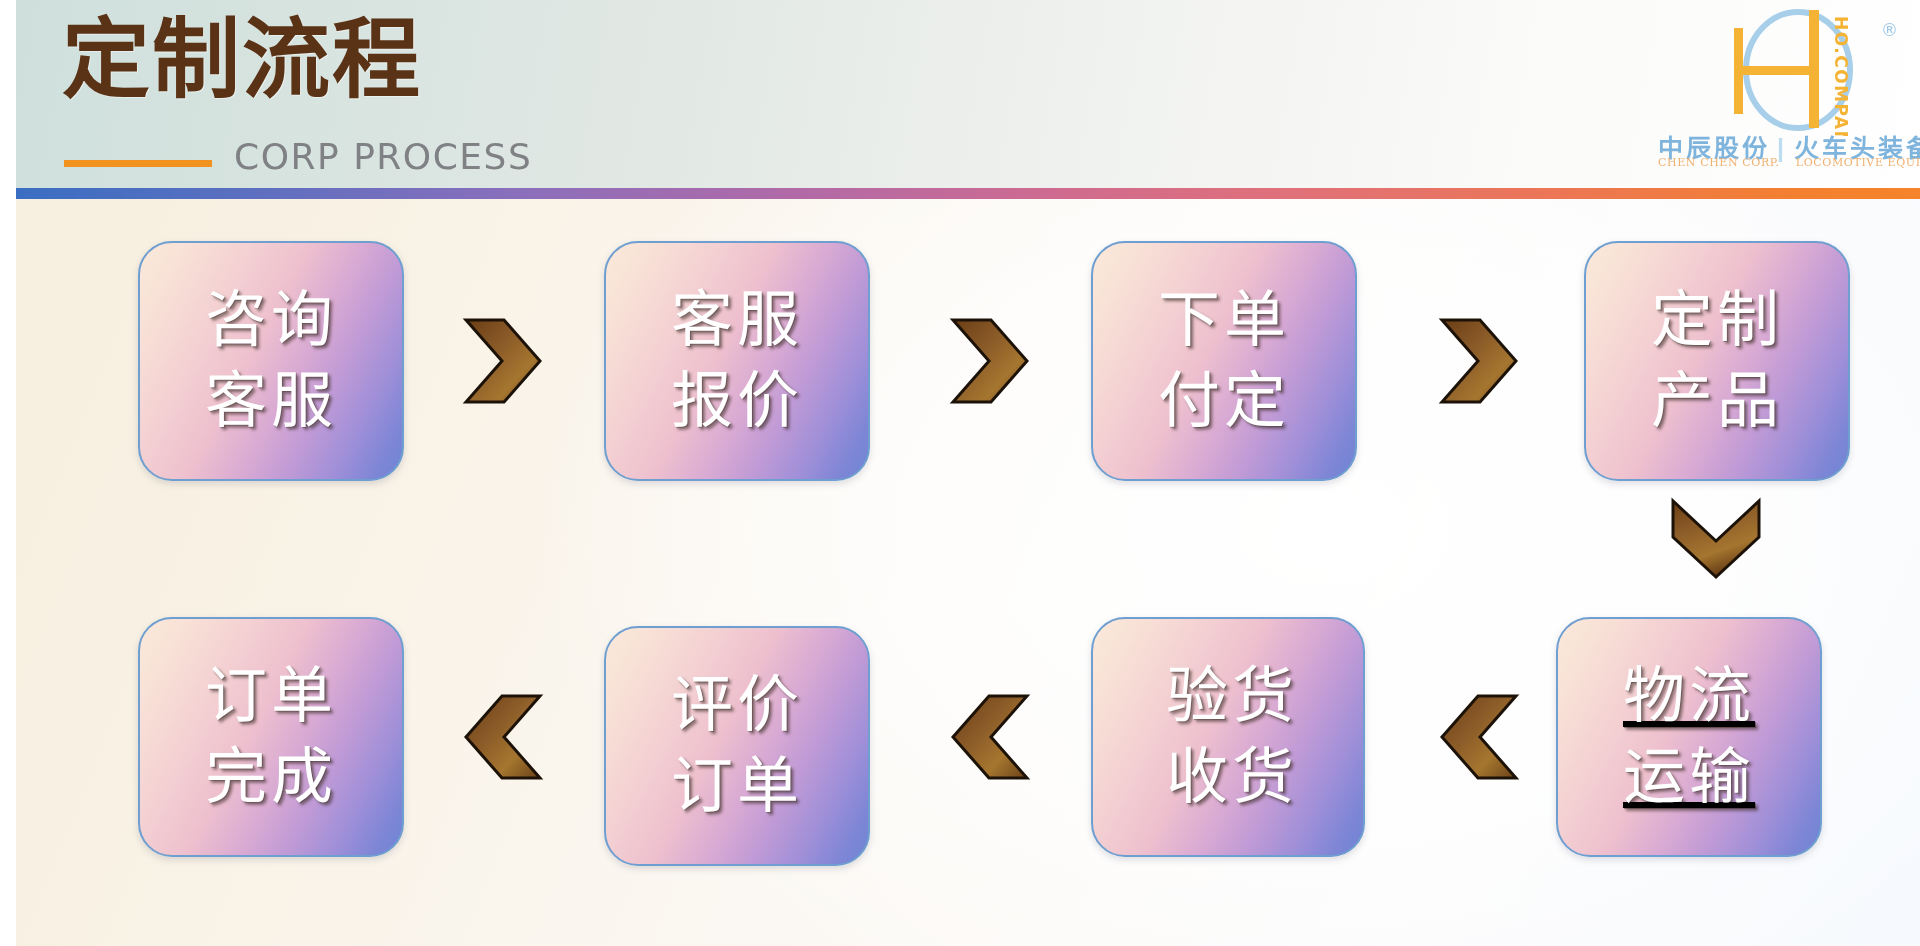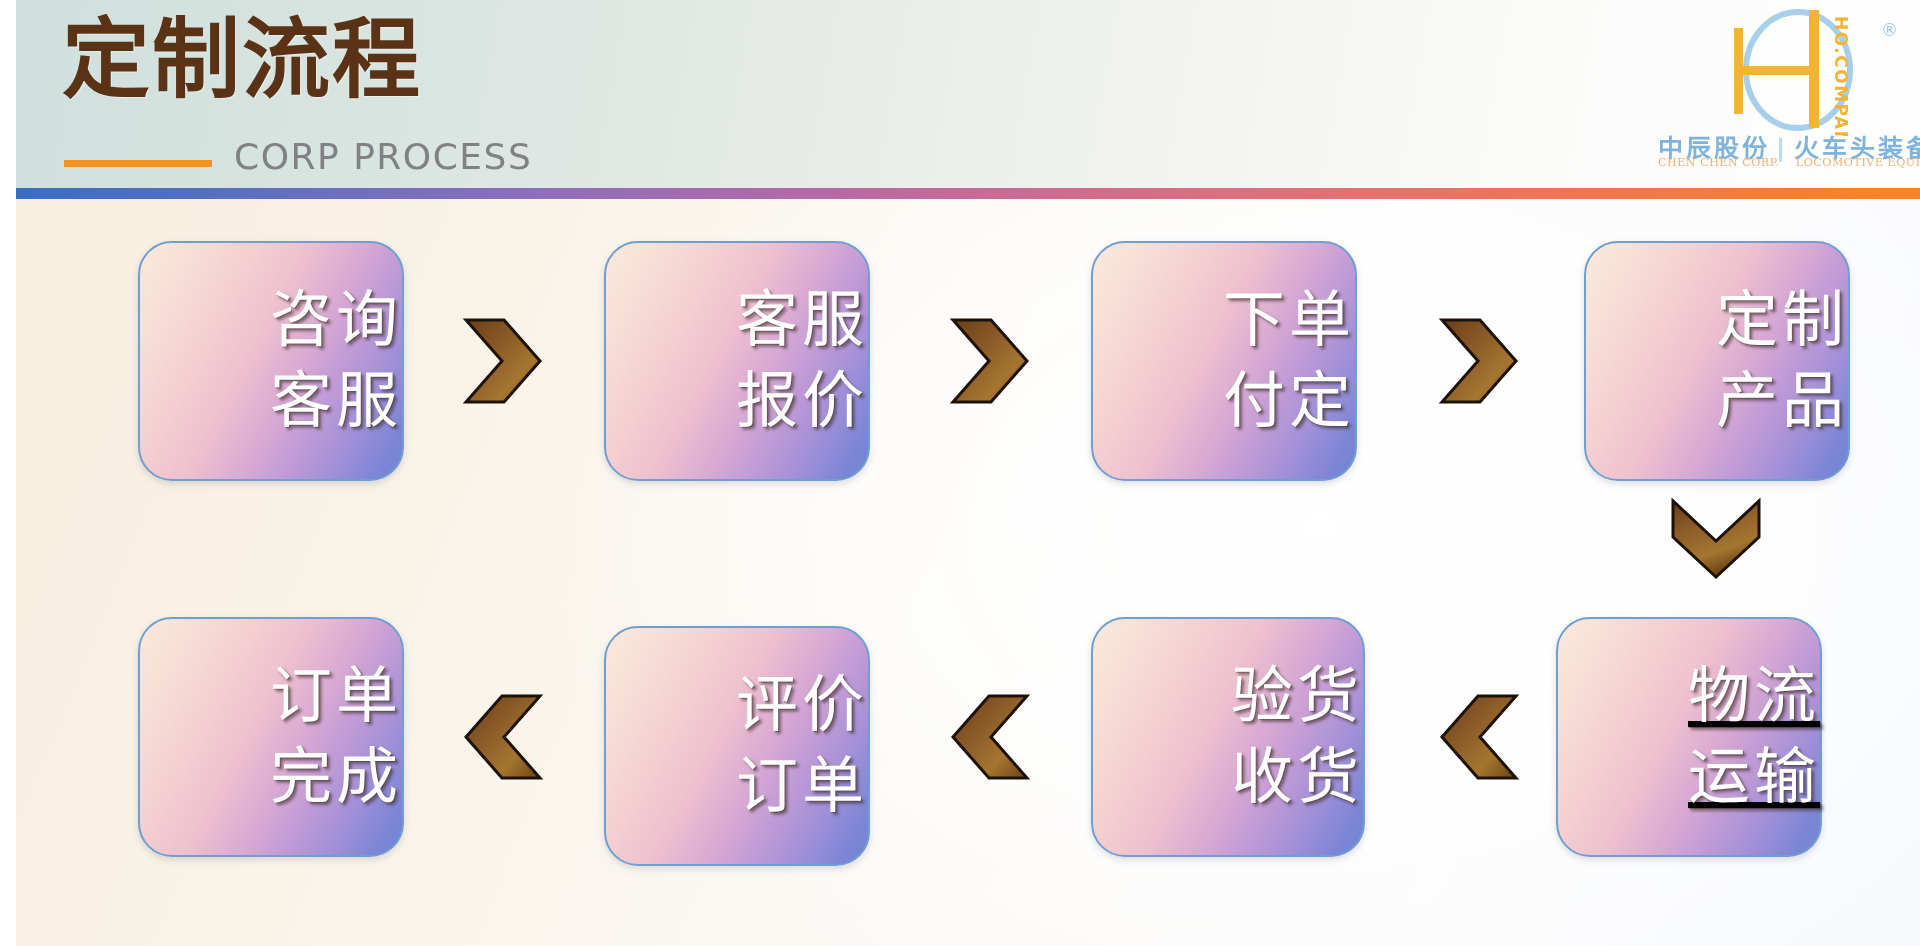--- a/index.html
+++ b/index.html
@@ -175,21 +175,21 @@
         #f3cfd2 30%,
         #eec0ce 44%,
         #d9aad3 58%,
         #bf9ad6 70%,
         #9f8fd8 82%,
         #7f86d6 92%,
         #6d84d3 100%);
     box-shadow: 0 3px 7px rgba(80,80,110,0.18);
     display: flex;
     flex-direction: column;
-    align-items: flex-end;
+    align-items: center;
     justify-content: center;
   }
 
   .node-line {
     font-family: "DejaVu Sans", "Liberation Sans", sans-serif;
     font-size: 62px;
     font-weight: normal;
     color: #ffffff;
     letter-spacing: 4px;
     line-height: 1.30;

